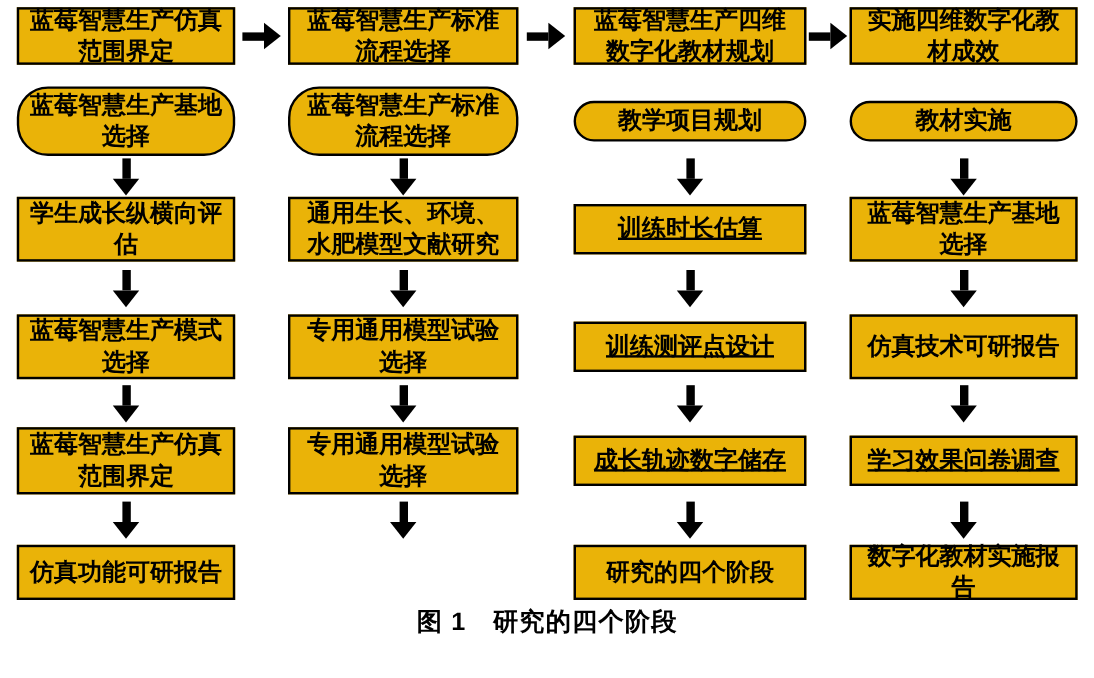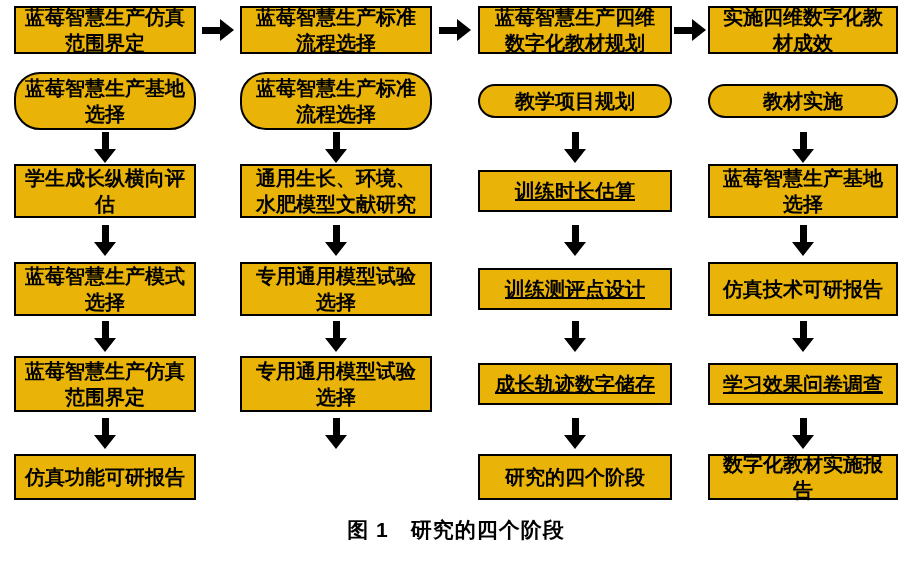--- a/index.html
+++ b/index.html
@@ -54,21 +54,21 @@
   .varrow::before { content:""; width:7px; height:17px; background:#000; }
   .varrow::after {
     content:""; width:0; height:0;
     border-left:11px solid transparent;
     border-right:11px solid transparent;
     border-top:14px solid #000;
   }
 
   .caption {
     width:884px;
-    margin-top:16px;
+    margin-top:4px;
     text-align:center;
     font-size:21px;
     font-weight:700;
     letter-spacing:1px;
   }
 </style>
 </head>
 <body>
 
 <div class="page">

